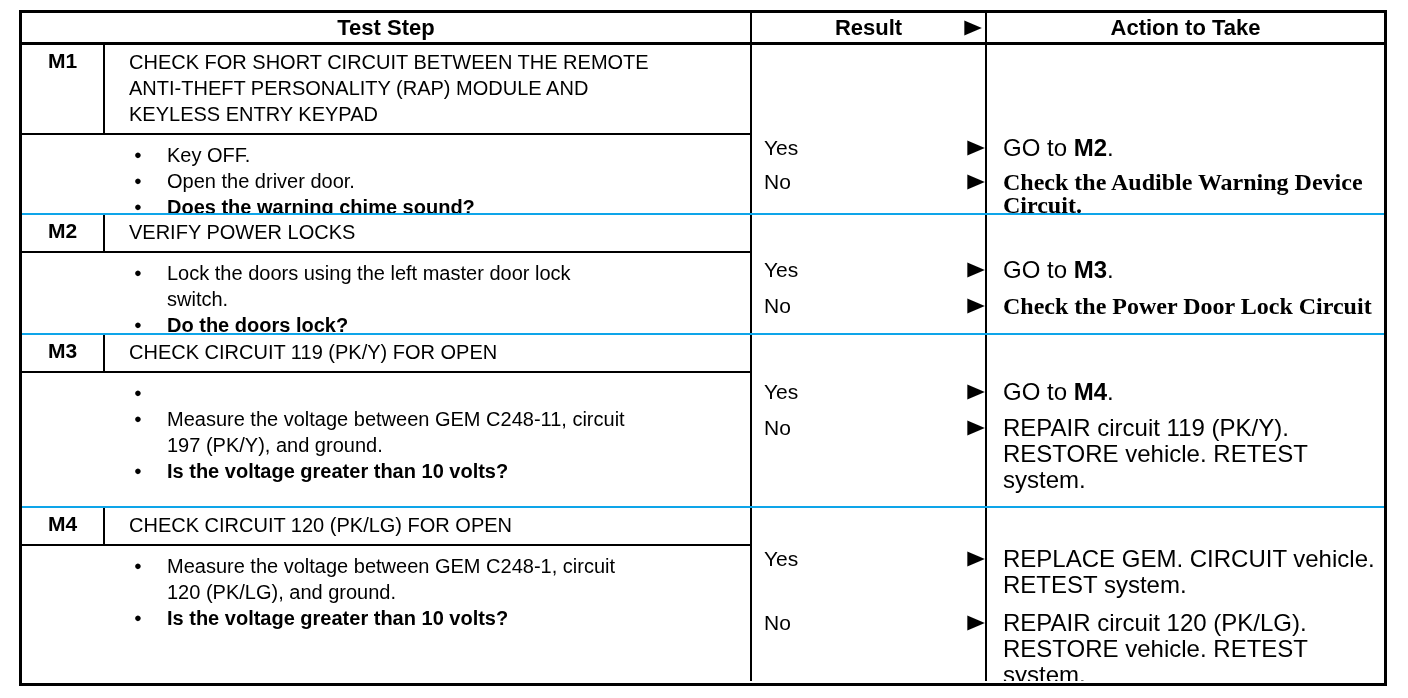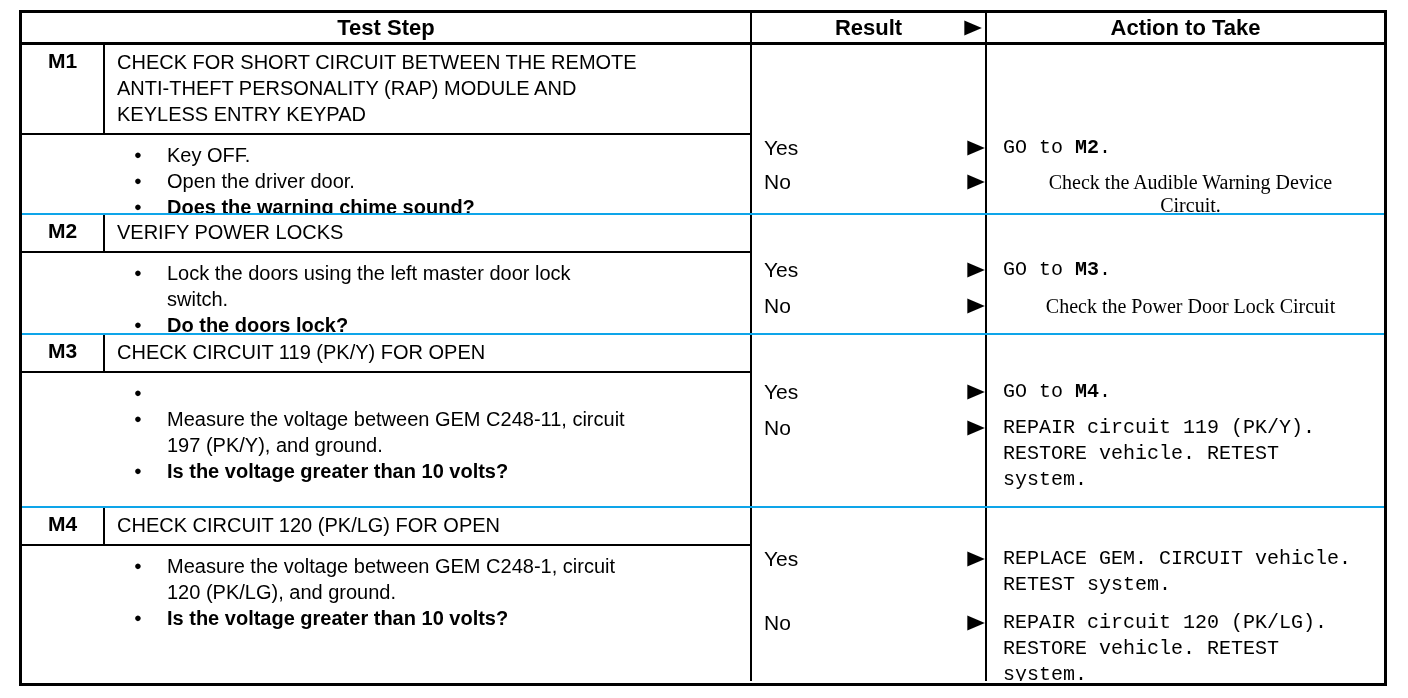--- a/index.html
+++ b/index.html
@@ -26,40 +26,40 @@
 
   
   .tri{font-family:"DejaVu Sans",sans-serif;font-size:23px;line-height:23px;
        color:#000;display:inline-block;transform:scaleY(.85);}
 
   
   .c1{box-sizing:border-box;border-right:2px solid #000;overflow:hidden;}
   .titlebar{display:grid;grid-template-columns:83px 1fr;border-bottom:2px solid #000;}
   .sid{border-right:2px solid #000;text-align:center;font-weight:bold;
        font-size:21px;padding:4px 0 5px;}
-  .stitle{padding:4px 10px 6px 12px;font-size:20px;line-height:26px;max-width:545px;}
+  .stitle{padding:4px 10px 6px 24px;font-size:20px;line-height:26px;max-width:545px;}
   .bullets{padding:7px 10px 0 112px;}
   .bullet{display:flex;line-height:26px;font-size:20px;}
   .bullet .dot{width:33px;flex:none;font-size:13px;}
   .bullet.bold{font-weight:bold;}
   .btxt{max-width:470px;}
 
   
   .c23{position:relative;display:grid;grid-template-columns:235px 1fr;
        grid-auto-rows:min-content;align-content:start;overflow:hidden;}
   .c23::before{content:"";position:absolute;left:233px;top:0;bottom:0;width:2px;
        background:#000;}
   .res{display:flex;justify-content:space-between;align-items:flex-start;
        padding-left:12px;padding-right:2px;font-size:21px;line-height:26px;
        box-sizing:border-box;gap:24px;}
-  .act{padding-left:16px;padding-right:6px;font-size:20px;line-height:26px;
-       white-space:pre-line;box-sizing:border-box;font-family:Liberation Mono, monospace;}
+  .act{padding-left:16px;padding-right:6px;font-size:24px;line-height:26px;
+       white-space:pre-line;box-sizing:border-box;}
   .act b{font-weight:bold;}
   .act.serif{font-family:"Liberation Serif","DejaVu Serif",serif;
-       font-weight:normal;font-size:20px;line-height:23px;padding-top:2px;text-align:center;}
+       font-weight:bold;font-size:24px;line-height:23px;padding-top:2px;}
 
   
   .s0 .o1{margin-top:90px;} .s0 .o2{margin-top:8px;}
   .s1 .o1{margin-top:42px;} .s1 .o2{margin-top:10px;}
   .s2 .o1{margin-top:44px;} .s2 .o2{margin-top:10px;}
   .s3 .o1{margin-top:38px;} .s3 .o2{margin-top:12px;}
 </style>
 </head>
 <body>
 

